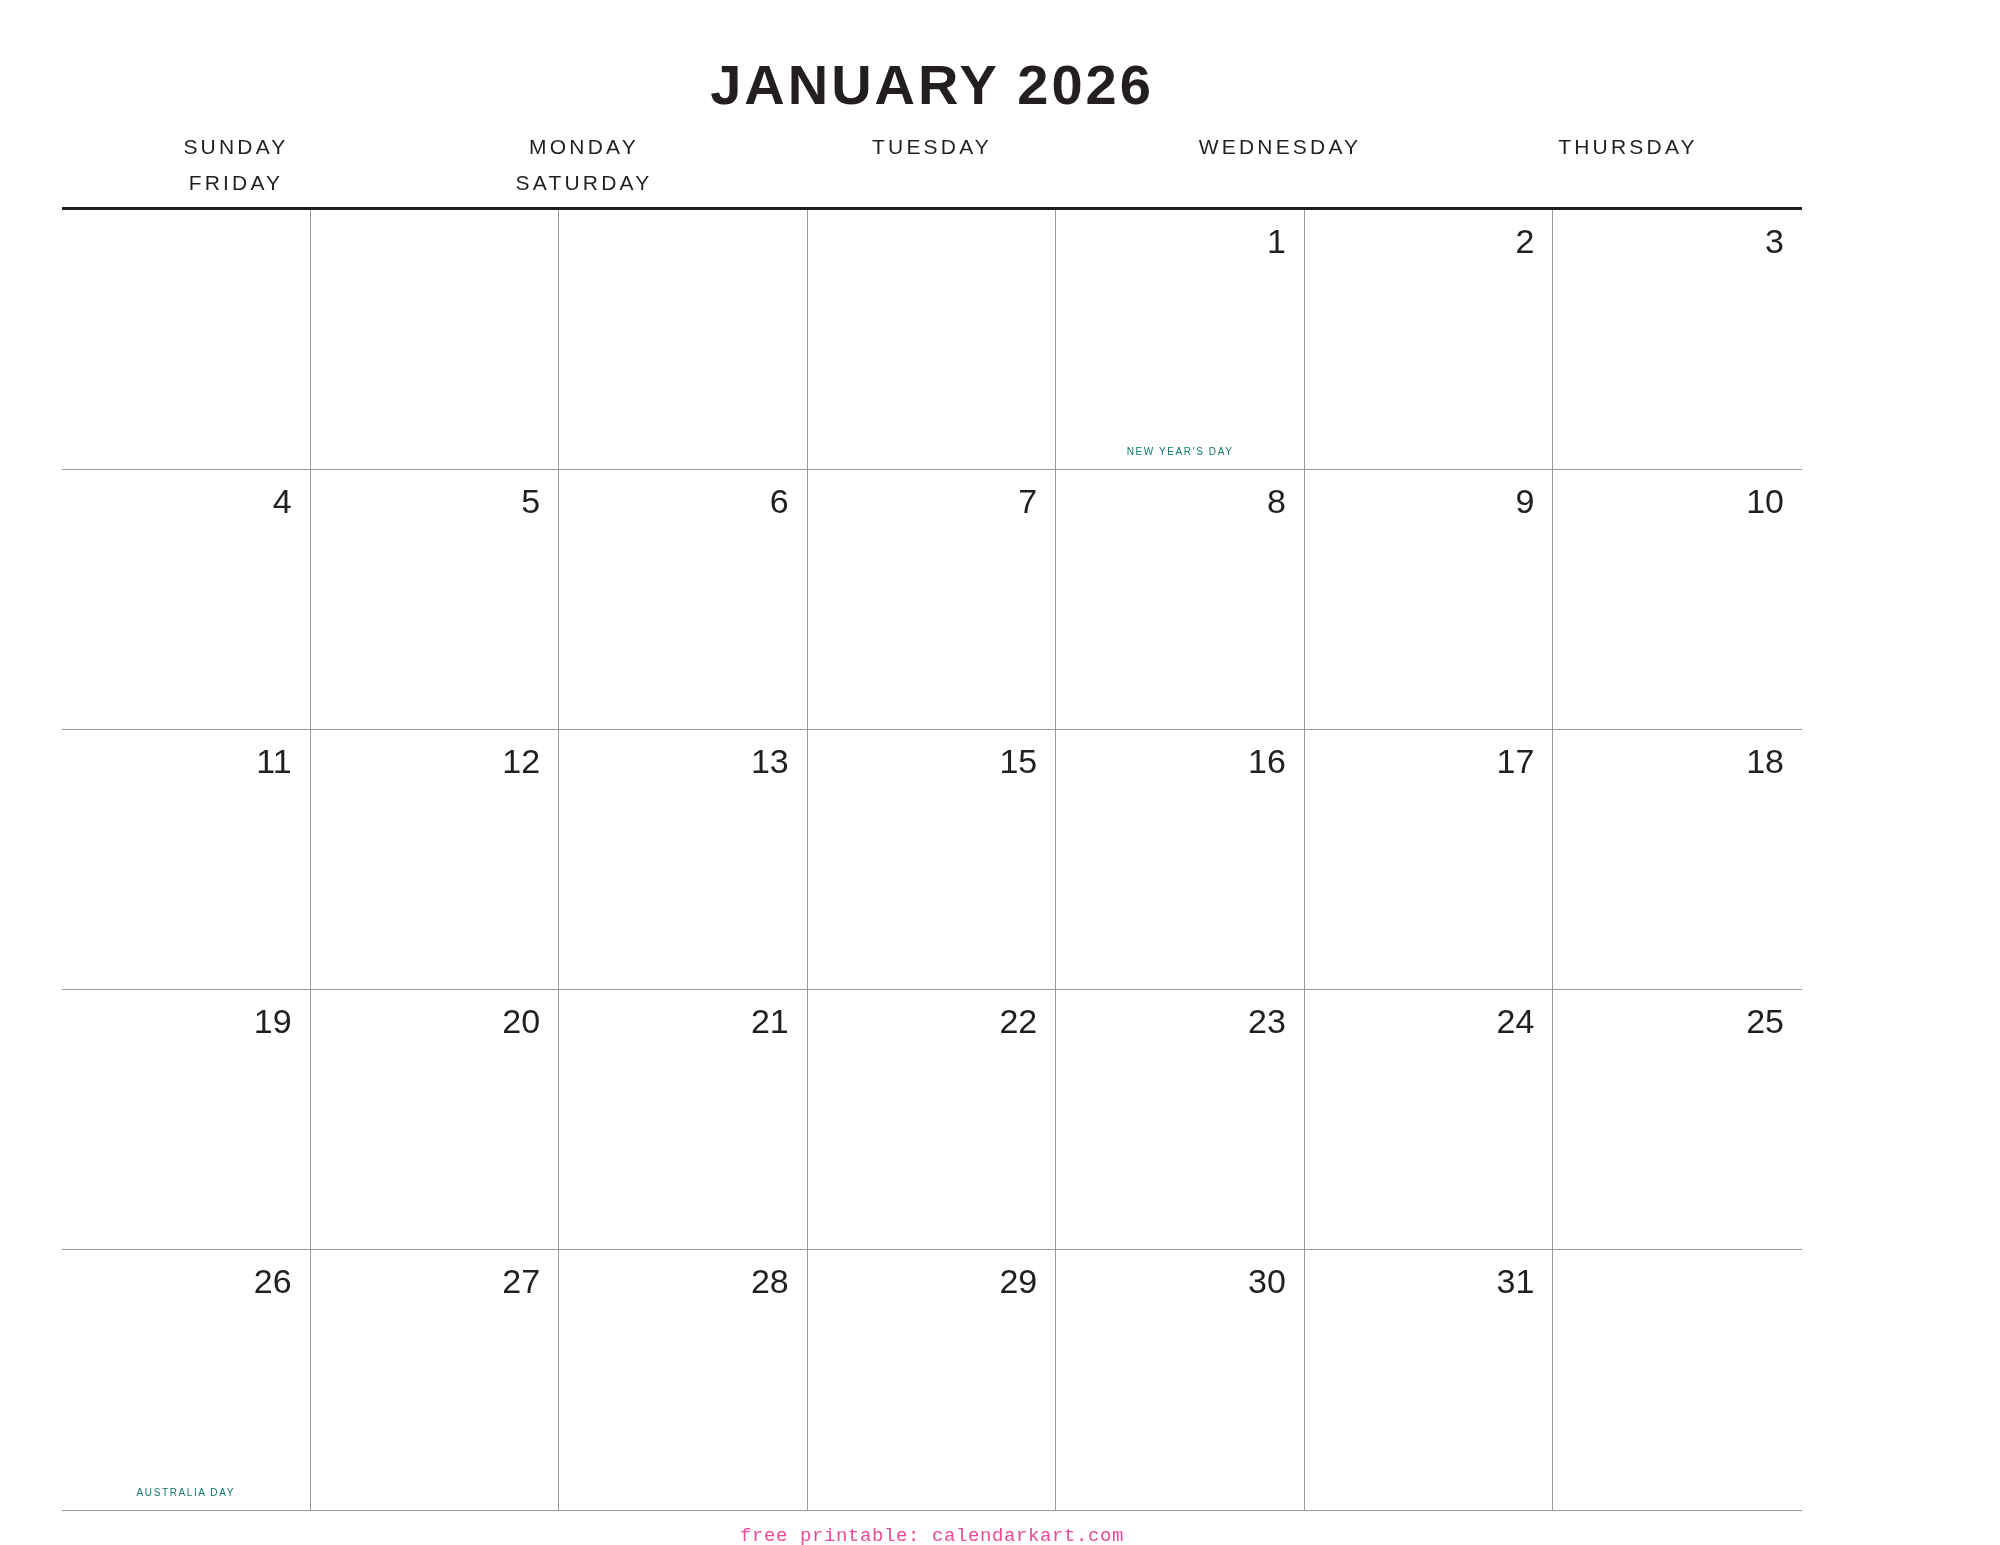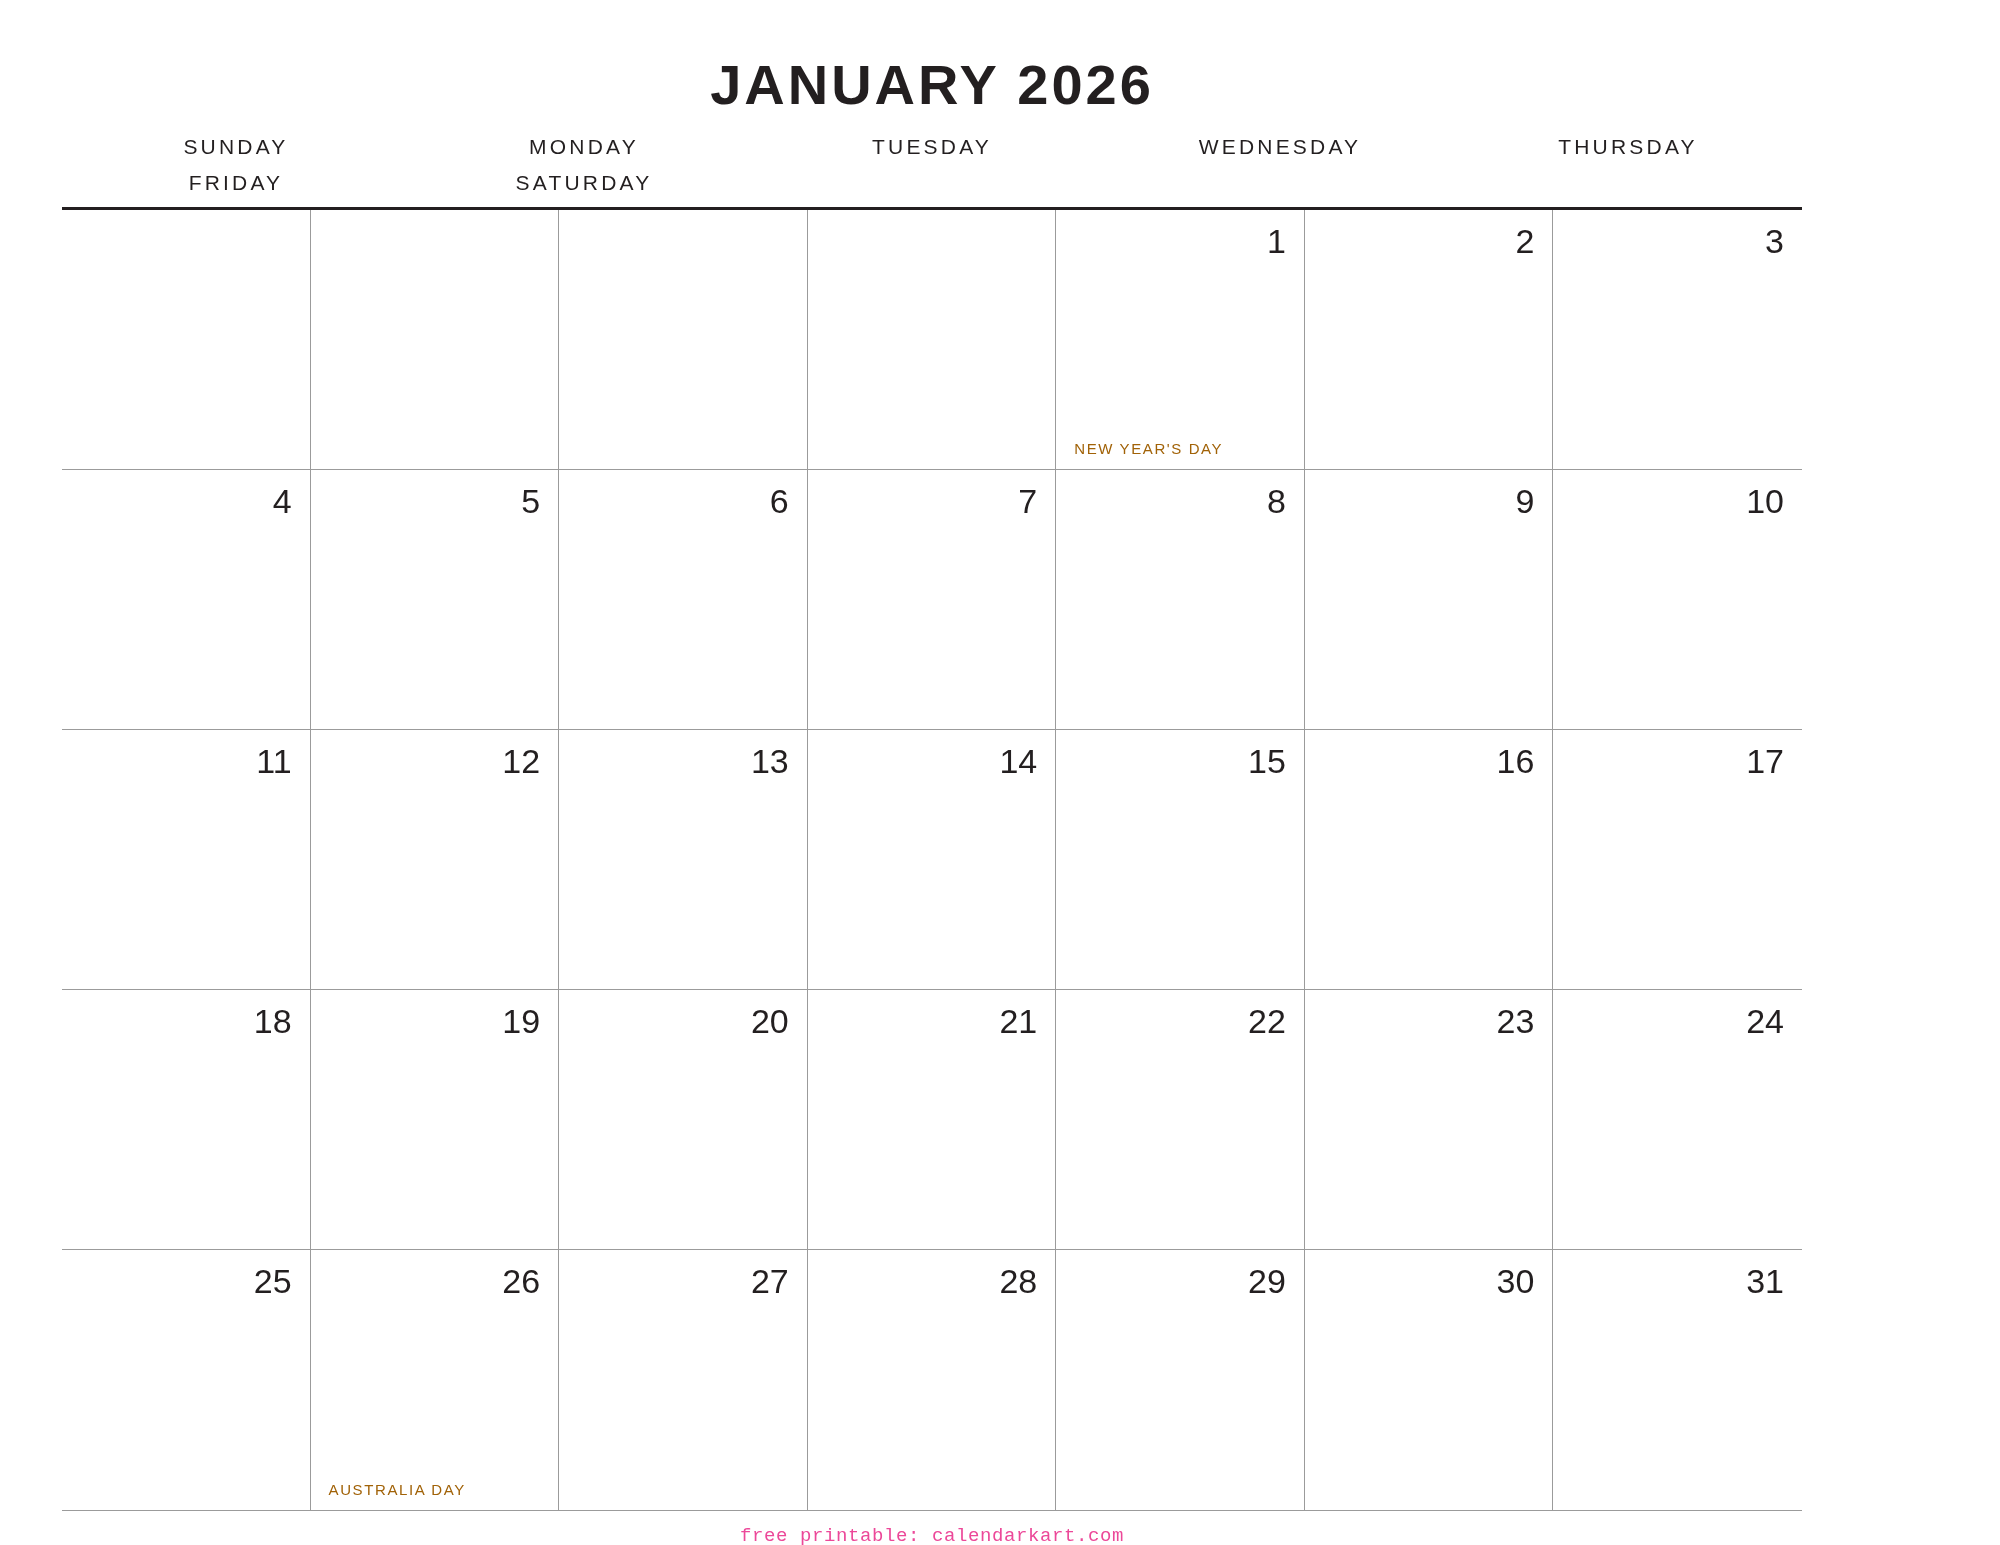--- a/index.html
+++ b/index.html
@@ -76,24 +76,24 @@
     border-bottom: none;
   }
   .daynum {
     font-size: 34px;
     font-weight: 400;
     color: #231f20;
     line-height: 1;
   }
   .event {
     width: 100%;
-    text-align: left;
-    font-size: 15px;
+    text-align: center;
+    font-size: 10px;
     letter-spacing: 1.6px;
-    color: #a16207;
+    color: #0f766e;
     margin-bottom: 2px;
   }
   .footer {
     text-align: center;
     font-size: 19px;
     letter-spacing: 0.6px;
     color: #ec4899;
     padding: 14px 0 10px 0;
     font-family: "Liberation Mono", monospace;
   }
@@ -181,24 +181,20 @@
     </div>
     <div class="cell">
       <div class="daynum">12</div>
       <div class="event"></div>
     </div>
     <div class="cell">
       <div class="daynum">13</div>
       <div class="event"></div>
     </div>
     <div class="cell">
-      <div class="daynum">14</div>
-      <div class="event"></div>
-    </div>
-    <div class="cell">
       <div class="daynum">15</div>
       <div class="event"></div>
     </div>
     <div class="cell">
       <div class="daynum">16</div>
       <div class="event"></div>
     </div>
     <div class="cell">
       <div class="daynum">17</div>
       <div class="event"></div>

